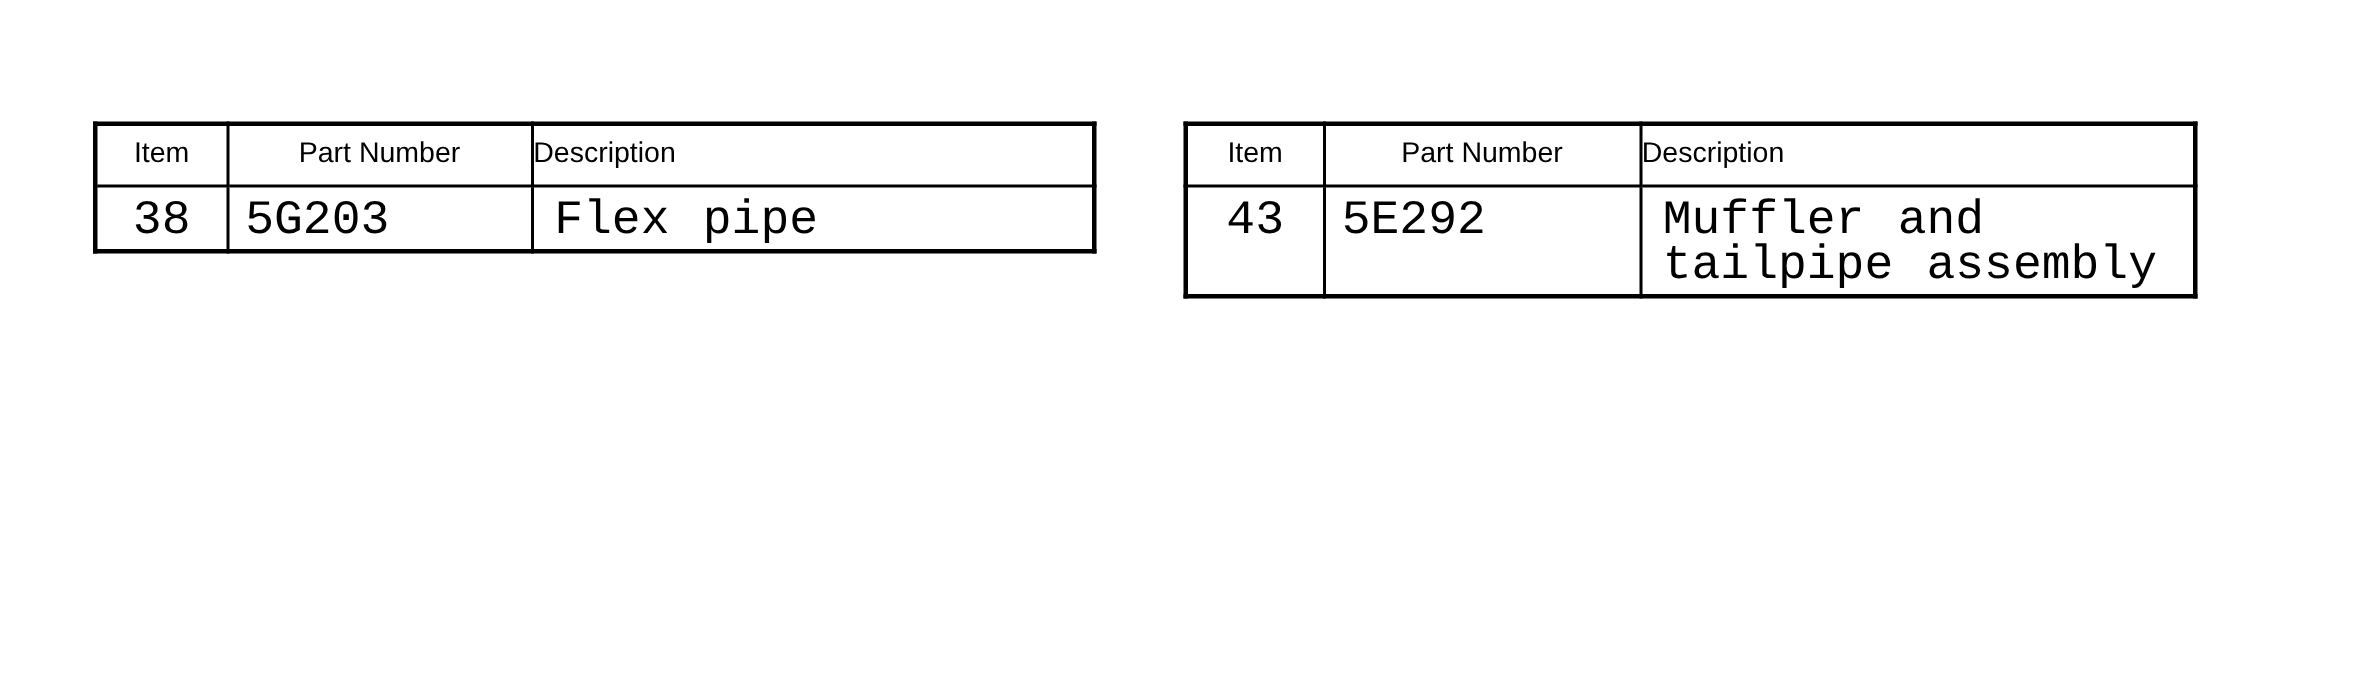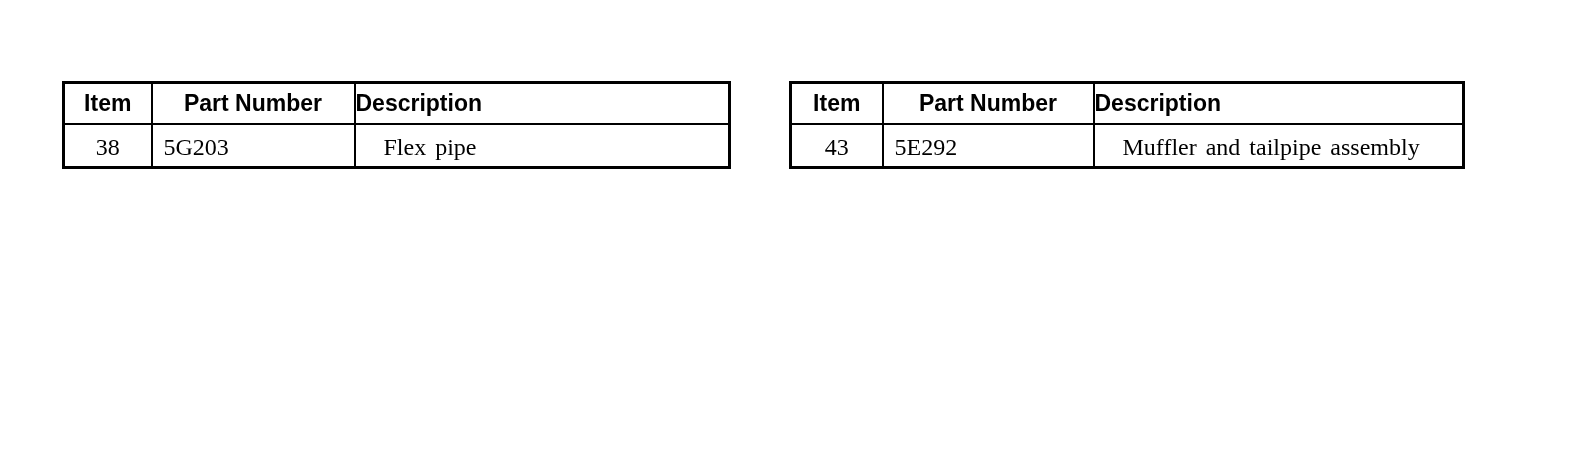--- a/index.html
+++ b/index.html
@@ -14,37 +14,37 @@
     table-layout:fixed;
     background:#ffffff;
     border:3px solid #000;
   }
   .parts-table th,.parts-table td{
     border:2px solid #000;
     overflow:hidden;
   }
   .parts-table th{
     font-family:"Liberation Sans", sans-serif;
-    font-weight:bold;
-    font-size:23px;
+    font-weight:normal;
+    font-size:19px;
     vertical-align:middle;
     padding:0;
   }
   .th-item,.th-part{text-align:center}
   .th-desc{text-align:left;padding-left:13px}
   .parts-table td{
-    font-family:Liberation Serif, serif;
-    font-size:24px;
+    font-family:Liberation Mono, monospace;
+    font-size:32px;
     line-height:30px;
     vertical-align:top;
     word-spacing:3px;
   }
   .td-item{text-align:center;padding-top:7px}
   .td-part{text-align:left;padding:7px 20px 4px 11px}
-  .td-desc{text-align:left;padding:7px 8px 4px 28px;white-space:pre-line}
+  .td-desc{text-align:left;padding:7px 8px 4px 14px;white-space:pre-line}
   .rh-41{height:41px}
   .rh-44{height:44px}
   .rh-103{height:103px}
   .rh-69{height:69px}
   .rh-74{height:74px}
   .rh-72{height:72px}
   #table-left{left:62px;top:81px;width:666px}
   #table-right{left:789px;top:81px;width:673px}
   .continued-note{
     position:absolute;

